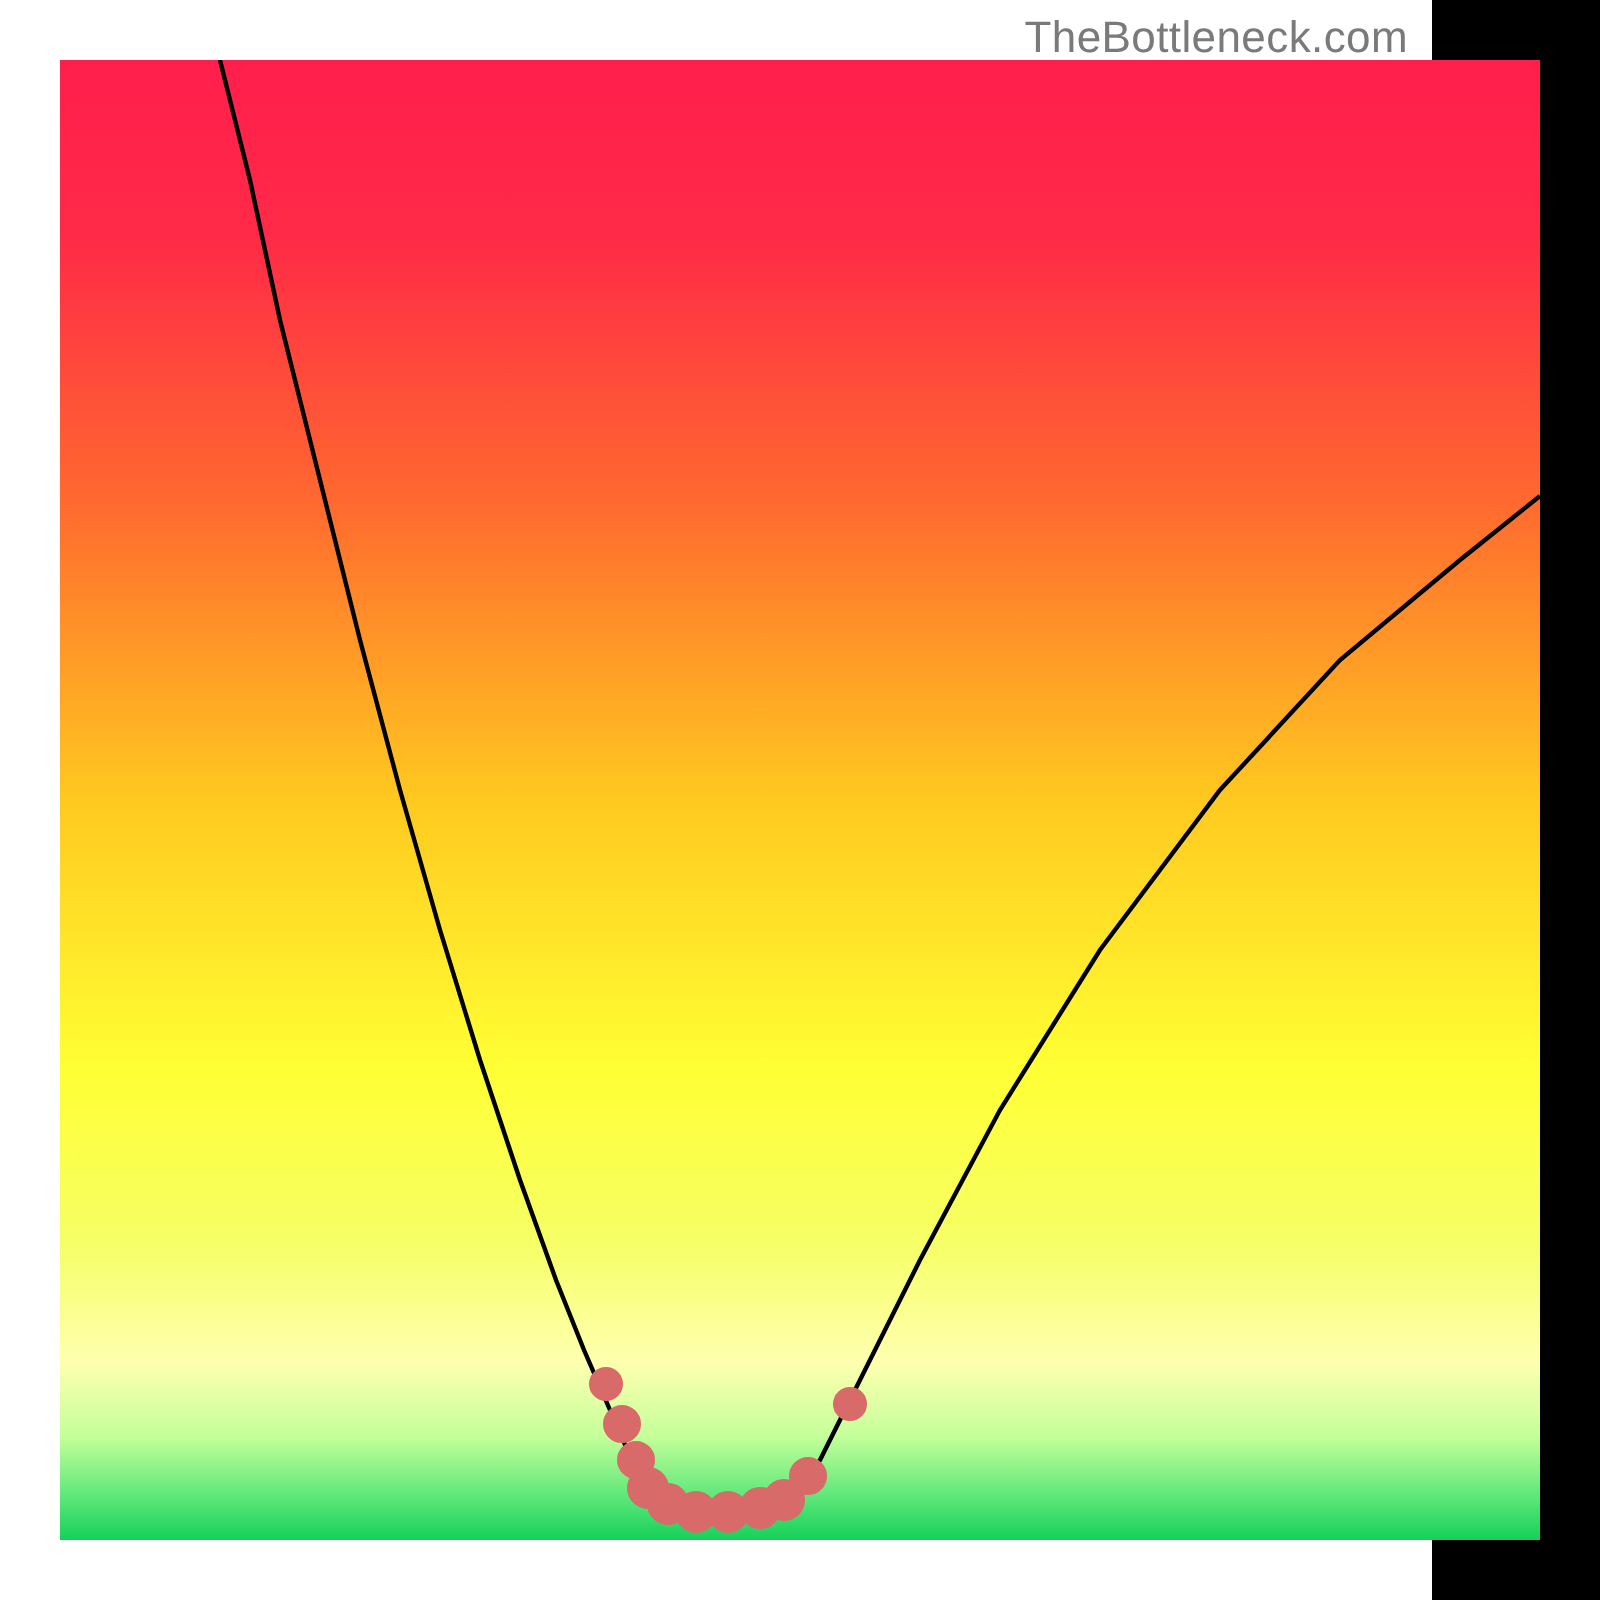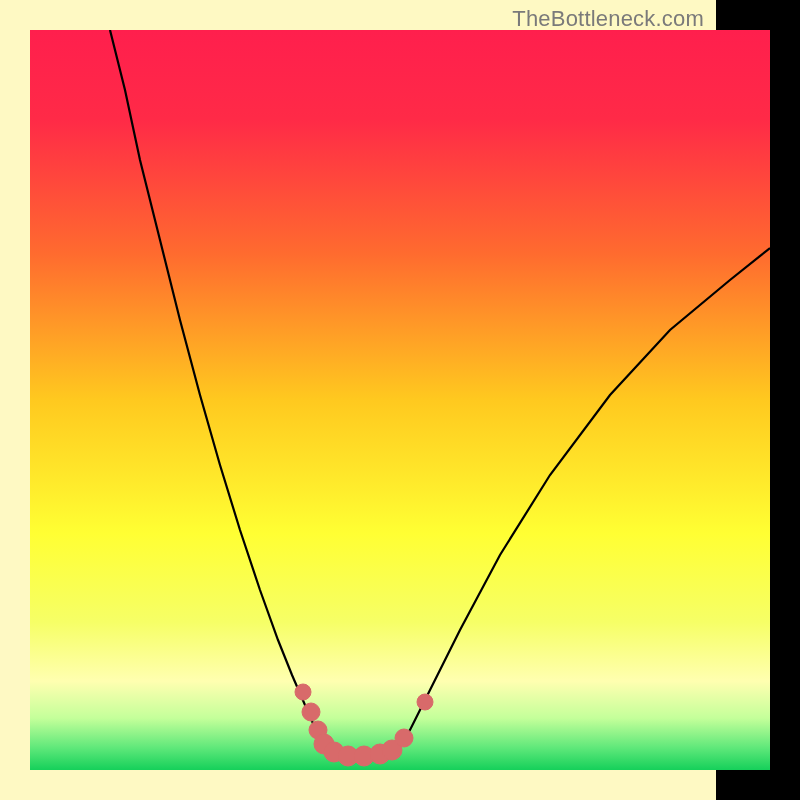--- a/index.html
+++ b/index.html
@@ -10,21 +10,21 @@
     background: #000;
     overflow: hidden;
     font-family: Arial, Helvetica, sans-serif;
   }
   .frame {
     position: absolute;
     left: 0;
     top: 0;
     width: 716px;
     height: 800px;
-    background: #fef9c3;
+    background: #ffffff;
   }
   .plot-area {
     position: absolute;
     left: 30px;
     top: 30px;
     width: 740px;
     height: 740px;
     overflow: hidden;
   }
   .watermark {

